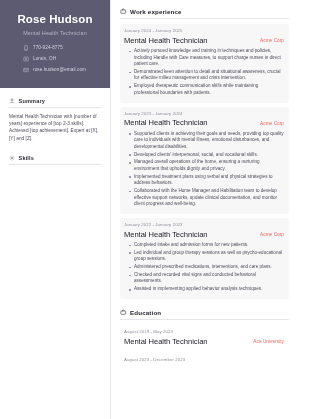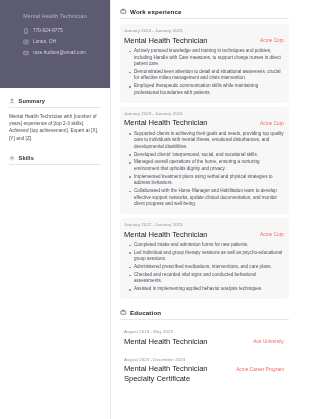--- a/index.html
+++ b/index.html
@@ -210,20 +210,21 @@
   .edu-entry { margin-bottom: 3px; padding: 4px 5px 4px 4px; }
 </style>
 </head>
 <body>
 
 <div class="page">
 
   <aside class="sidebar">
 
     <div class="sidebar-header">
+      <div class="cand-name">Rose Hudson</div>
       <div class="cand-role">Mental Health Technician</div>
 
       <div class="contact-list">
 
         <div class="contact-row">
           <span class="contact-ico">
             <svg viewBox="0 0 16 16" fill="none" stroke="#d6d4de" stroke-width="1.4">
               <rect x="4.5" y="1.5" width="7" height="13" rx="1.2"></rect>
               <line x1="6.8" y1="12.4" x2="9.2" y2="12.4"></line>
             </svg>
@@ -362,21 +363,17 @@
       <article class="entry edu-entry">
         <div class="entry-dates">August 2019 - May 2023</div>
         <div class="entry-topline">
           <div class="entry-title">Mental Health Technician</div>
           <div class="entry-org">Ace University</div>
         </div>
       </article>
 
       <article class="entry edu-entry">
         <div class="entry-dates">August 2023 - December 2023</div>
-        <div class="entry-topline">
-          <div class="entry-title">Mental Health Technician Specialty Certificate</div>
-          <div class="entry-org">Acme Career Program</div>
-        </div>
       </article>
     </section>
 
   </main>
 </div>
 
 </body></html>

